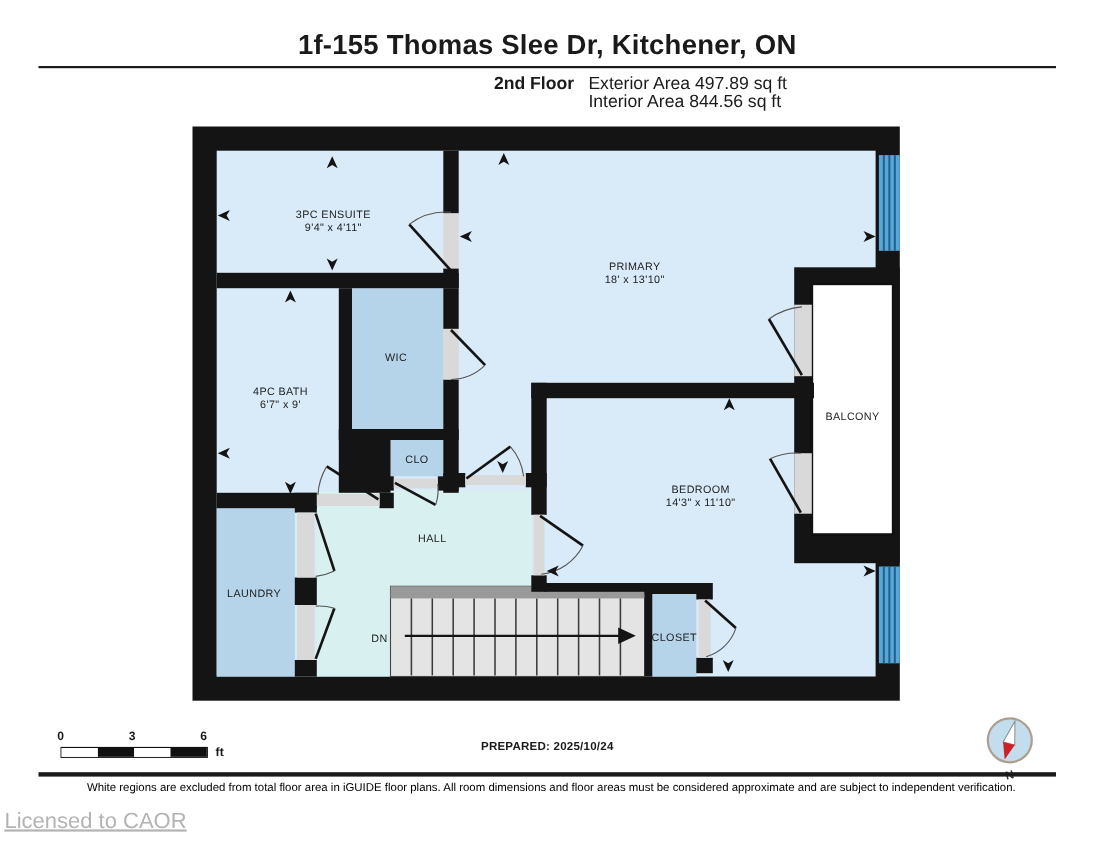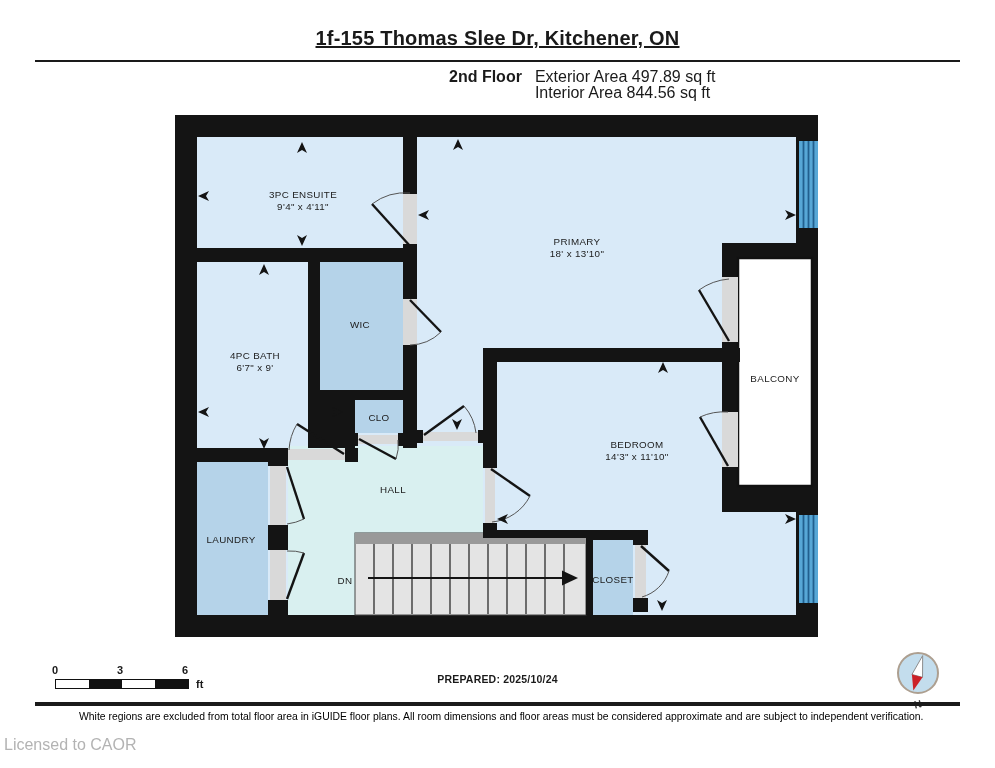--- a/index.html
+++ b/index.html
@@ -14,38 +14,38 @@
     --sill:#d9d9d9;
     --ink:#1a1a1a;
   }
   html,body{margin:0;padding:0;background:#fff;}
   .page{
     position:relative;width:995px;height:768px;background:#fff;overflow:hidden;
     font-family:"Liberation Sans", sans-serif;color:var(--ink);
   }
   .title{
     position:absolute;top:27px;left:0;width:100%;text-align:center;
-    font-size:20px;font-weight:bold;letter-spacing:.2px;text-decoration:underline;
+    font-size:25px;font-weight:bold;letter-spacing:.2px;
   }
   .rule-top{position:absolute;top:60px;left:35px;right:35px;height:2px;background:#1a1a1a;}
   .subtitle{position:absolute;top:69px;left:449px;display:flex;gap:13px;font-size:16px;}
   .subtitle .floor{font-weight:bold;line-height:16px;}
   .subtitle .areas{line-height:16px;}
   .plan-svg{position:absolute;top:0;left:0;}
   .plan-label{font-size:9.8px;letter-spacing:.35px;fill:#1c1c1c;}
   .scalebar{position:absolute;left:55px;top:664px;width:220px;height:36px;font-size:11px;}
   .scalebar .tick{position:absolute;top:0;font-weight:bold;}
   .scalebar .bar{position:absolute;top:15px;left:0;width:132px;height:8px;border:1px solid #111;display:flex;}
   .scalebar .seg{height:100%;flex:1;}
   .scalebar .unit{position:absolute;left:141px;top:14px;font-weight:bold;text-align:right;}
   .prepared{position:absolute;top:673px;left:0;width:100%;text-align:center;font-size:10.5px;font-weight:bold;letter-spacing:.2px;}
   .compass{position:absolute;left:890px;top:648px;}
   .rule-bottom{position:absolute;top:702px;left:35px;right:35px;height:4px;background:#1a1a1a;}
   .disclaimer{position:absolute;top:711px;left:79px;right:40px;font-size:10.4px;color:#000;}
-  .license{position:absolute;top:736px;left:4px;font-size:16px;color:#b3b3b3;}
+  .license{position:absolute;top:736px;left:4px;font-size:20px;color:#b3b3b3;text-decoration:underline;}
 </style>
 </head>
 <body>
 
 <div class="page">
 
   <div class="title">1f-155 Thomas Slee Dr, Kitchener, ON</div>
   <div class="rule-top"></div>
 
   <div class="subtitle">

